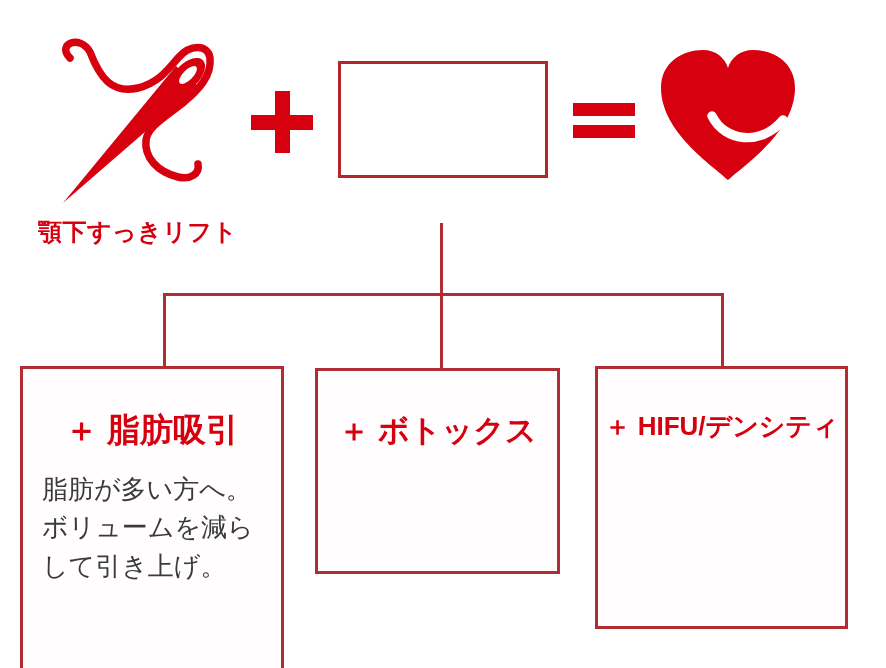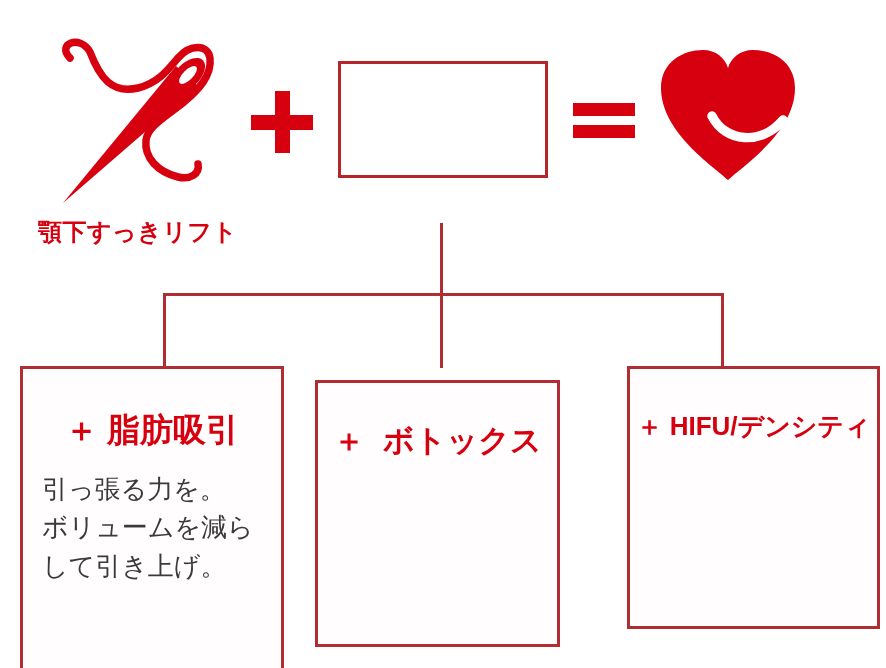--- a/index.html
+++ b/index.html
@@ -32,22 +32,22 @@
   .drop{top:293px;width:2.5px;height:75px;}
   .d1{left:163px;}
   .d2{left:440px;}
   .d3{left:721px;}
   
   .opt{
     position:absolute;border:3px solid #b02e33;background:#fffdfd;
     box-sizing:border-box;margin:0;
   }
   .opt1{left:20px;top:366px;width:264px;height:334px;}
-  .opt2{left:315px;top:380px;width:245px;height:267px;font-family:Liberation Mono, monospace;}
-  .opt3{left:595px;top:366px;width:253px;height:263px;margin-left:32px;}
+  .opt2{left:315px;top:368px;width:245px;height:206px;}
+  .opt3{left:595px;top:366px;width:253px;height:263px;}
   .opt h2{
     margin:44px 0 0;padding:0;text-align:center;color:#d7000f;
     font-weight:700;line-height:1.05;white-space:nowrap;
   }
   .opt1 h2{font-size:33px;}
   .opt2 h2{font-size:31px;}
   .opt3 h2{font-size:26px;letter-spacing:0;}
   .opt p{
     margin:22px 0 0;padding:0 8px 0 19px;color:#3a3a3a;
     font-size:26px;line-height:38.5px;white-space:pre-line;
@@ -86,21 +86,21 @@
   </svg>
 
   <div class="line stem"></div>
   <div class="line hbar"></div>
   <div class="line drop d1"></div>
   <div class="line drop d2"></div>
   <div class="line drop d3"></div>
 
   <section class="opt opt1">
     <h2>＋ 脂肪吸引</h2>
-    <p>引っ張る力を。
+    <p>脂肪が多い方へ。
 ボリュームを減ら
 して引き上げ。</p>
   </section>
 
   <section class="opt opt2">
     <h2>＋ ボトックス</h2>
   </section>
 
   <section class="opt opt3">
     <h2>＋ HIFU/デンシティ</h2>

